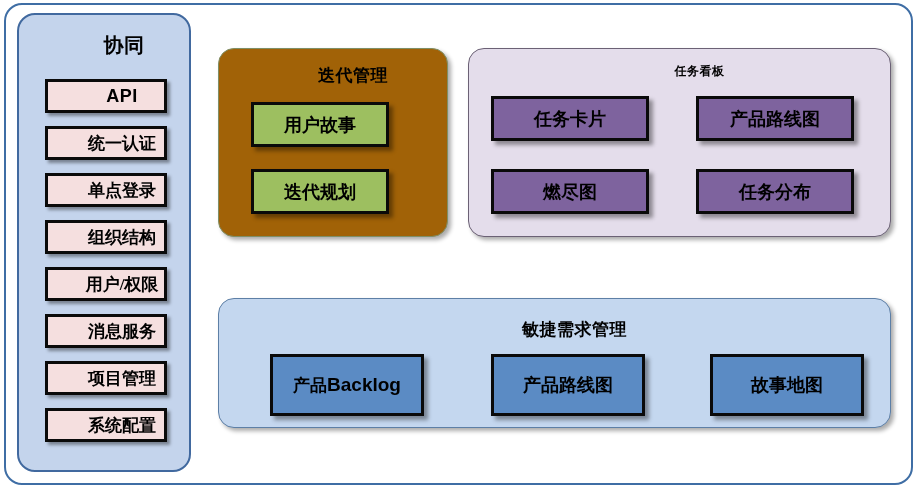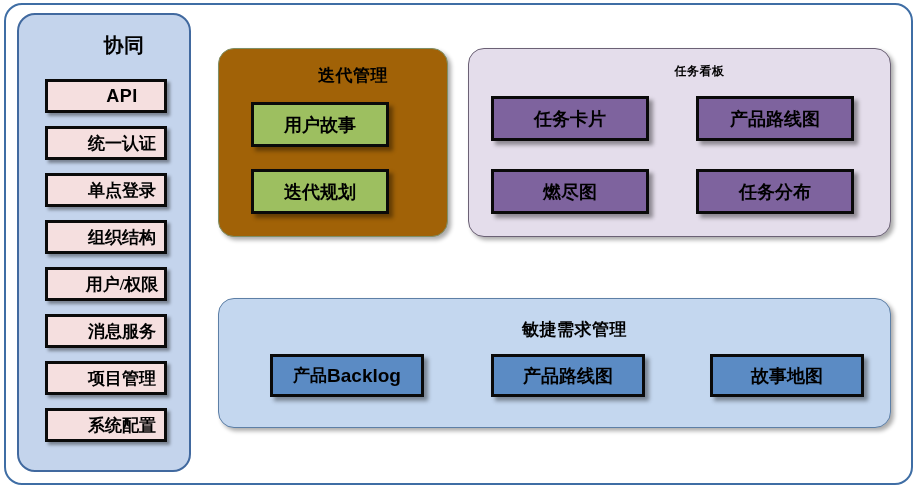--- a/index.html
+++ b/index.html
@@ -166,21 +166,21 @@
   }
   .panel-agile .panel-title {
     top: 19px;
     font-size: 17px;
   }
   .box-blue {
     position: absolute;
     box-sizing: border-box;
     top: 55px;
     width: 154px;
-    height: 43px;
+    height: 62px;
     background: #5b8bc4;
     border: 3.5px solid #0a0a0a;
     box-shadow: 4px 4px 4px rgba(0,0,0,0.38);
     display: flex;
     align-items: center;
     justify-content: center;
     font-family: "Liberation Serif", "DejaVu Serif", serif;
     font-size: 18px;
     font-weight: bold;
     color: #000000;

